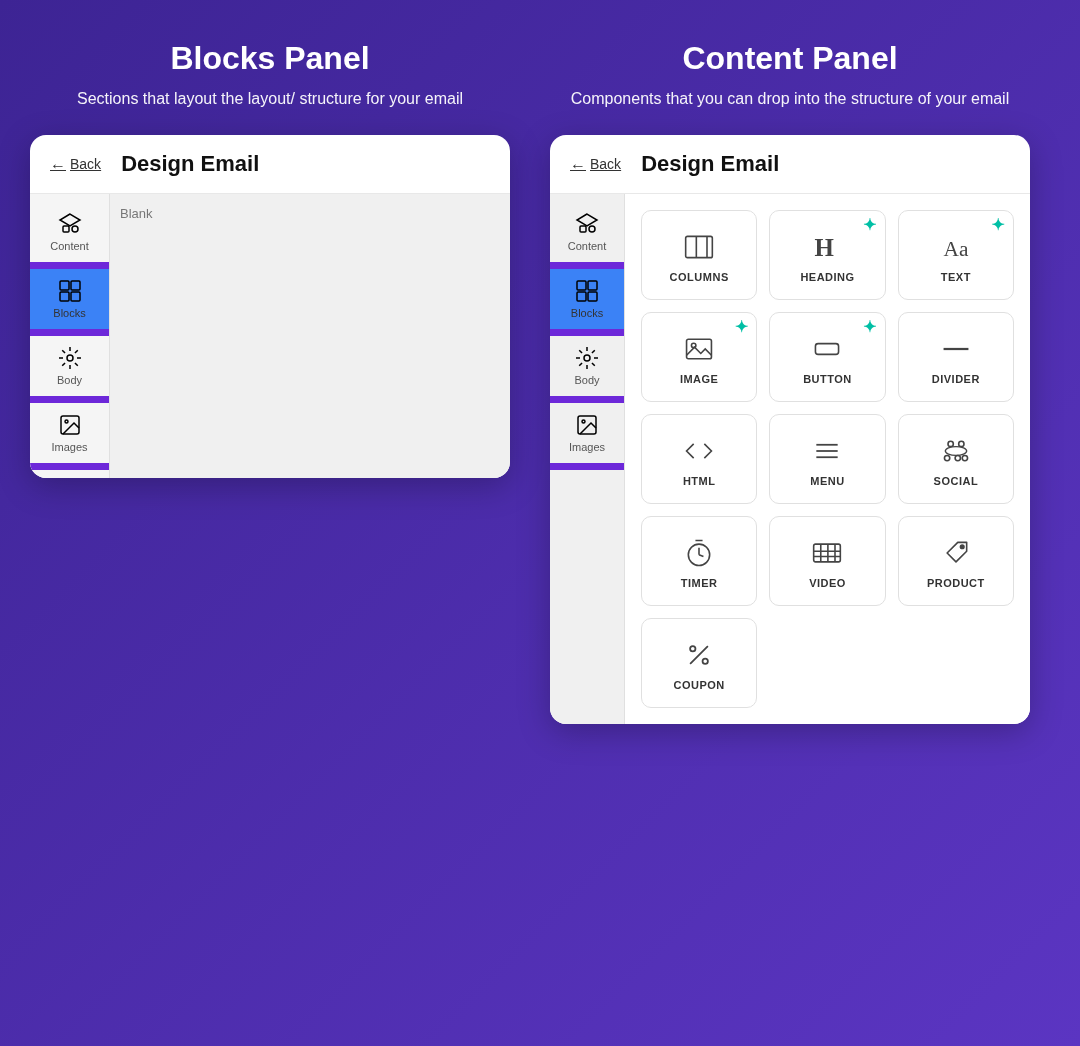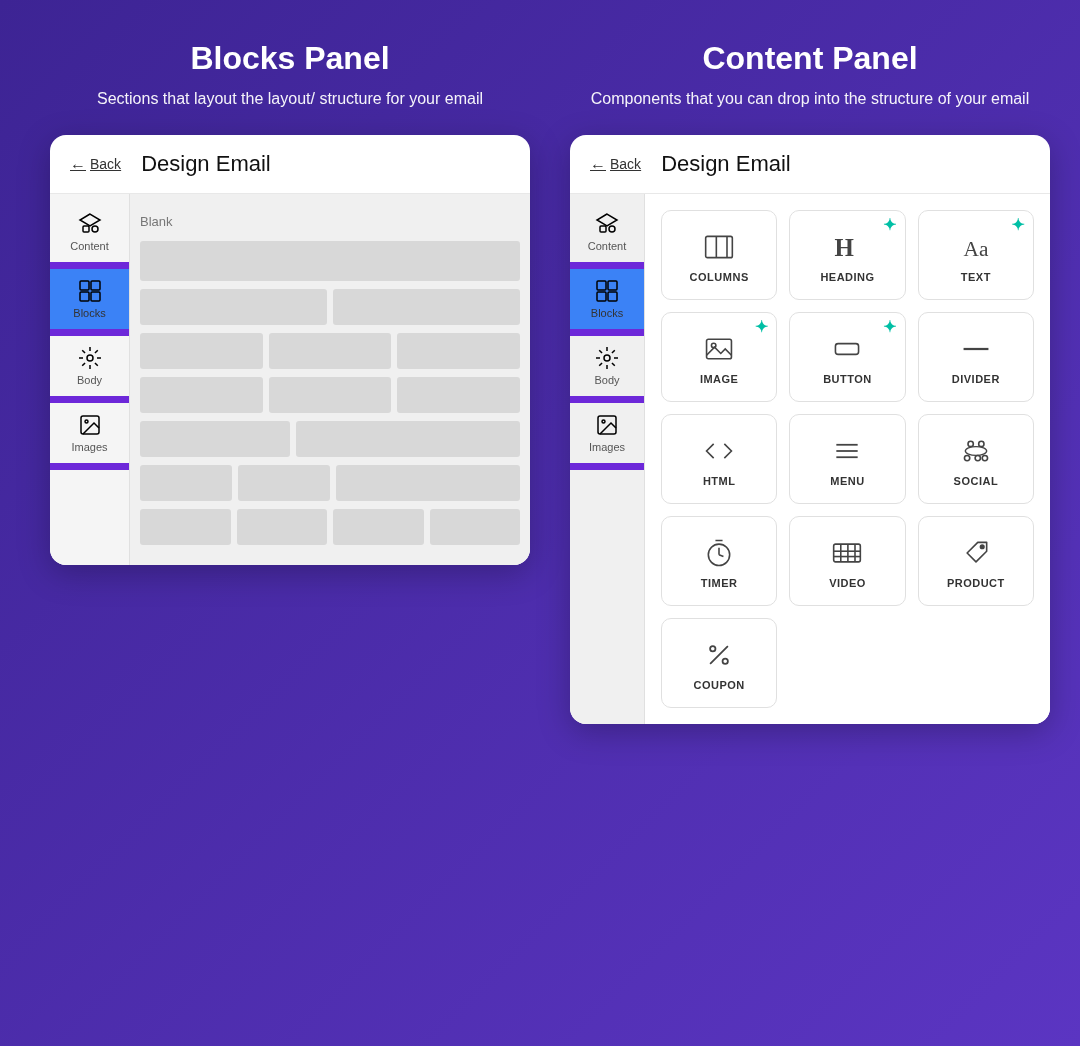--- a/index.html
+++ b/index.html
@@ -12,21 +12,21 @@
       display: flex;
       flex-direction: column;
       align-items: center;
       padding: 40px 30px;
     }
 
     .panels-container {
       display: flex;
       gap: 40px;
       width: 100%;
-      justify-content: flex-end;
+      justify-content: flex-start;
     }
 
     .panel-section {
       display: flex;
       flex-direction: column;
       align-items: center;
       flex: 1;
       max-width: 480px;
     }
 
@@ -72,21 +72,21 @@
       text-decoration: underline;
       cursor: pointer;
     }
 
     .back-arrow {
       font-size: 16px;
     }
 
     .window-title {
       font-size: 22px;
-      font-weight: 400;
+      font-weight: 700;
       color: #111;
       margin-left: 8px;
     }
 
     .window-body {
       display: flex;
     }
 
     
     .blocks-sidebar {
@@ -125,23 +125,23 @@
       text-align: center;
     }
 
     .sidebar-item.active .sidebar-label {
       color: #333;
     }
 
     .blocks-content {
       flex: 1;
       background: #f0f0f0;
-      padding: 20px 10px;
-      display: flex;
-      flex-direction: column;
+      padding: 12px 10px;
+      display: flex;
+      flex-direction: row;
       gap: 8px;
     }
 
     .blank-label {
       font-size: 13px;
       color: #777;
       margin-bottom: 4px;
     }
 
     .block-row {

